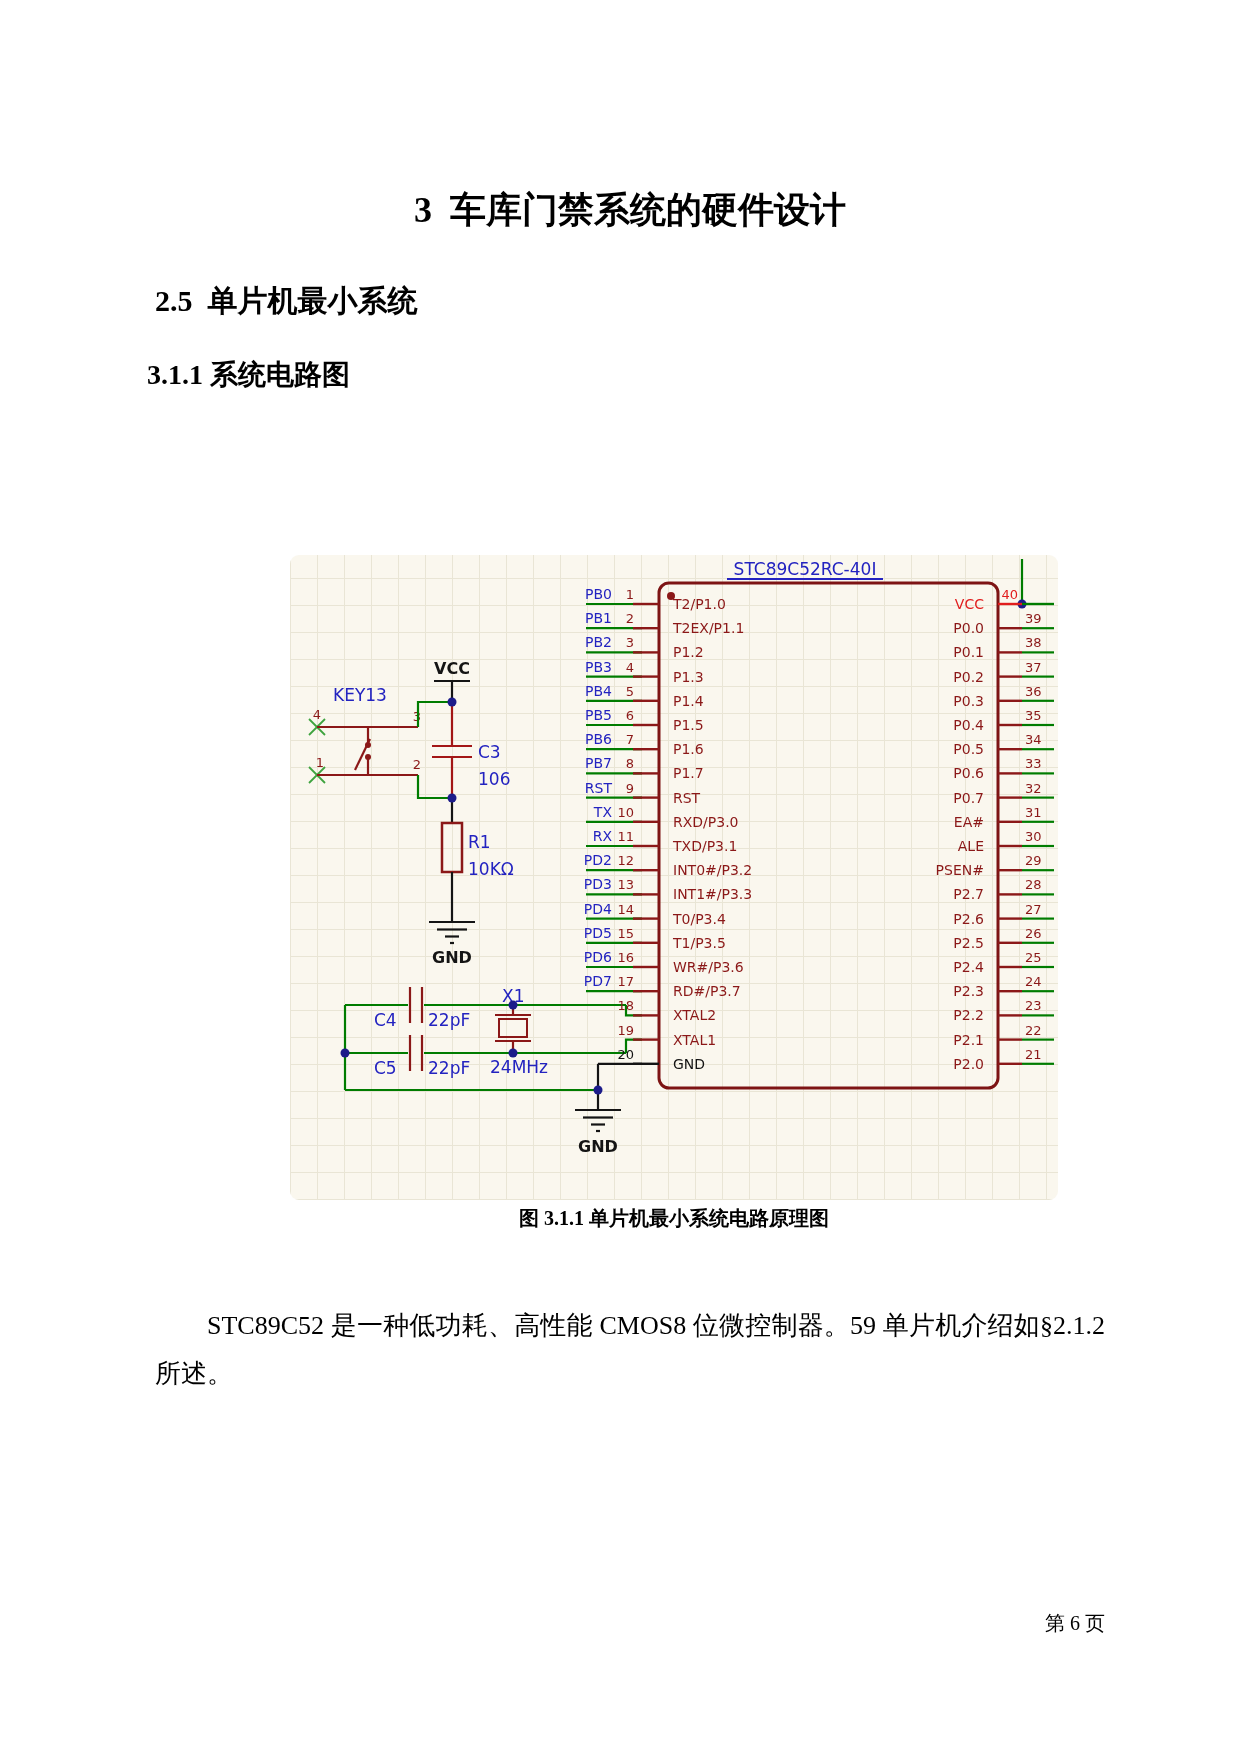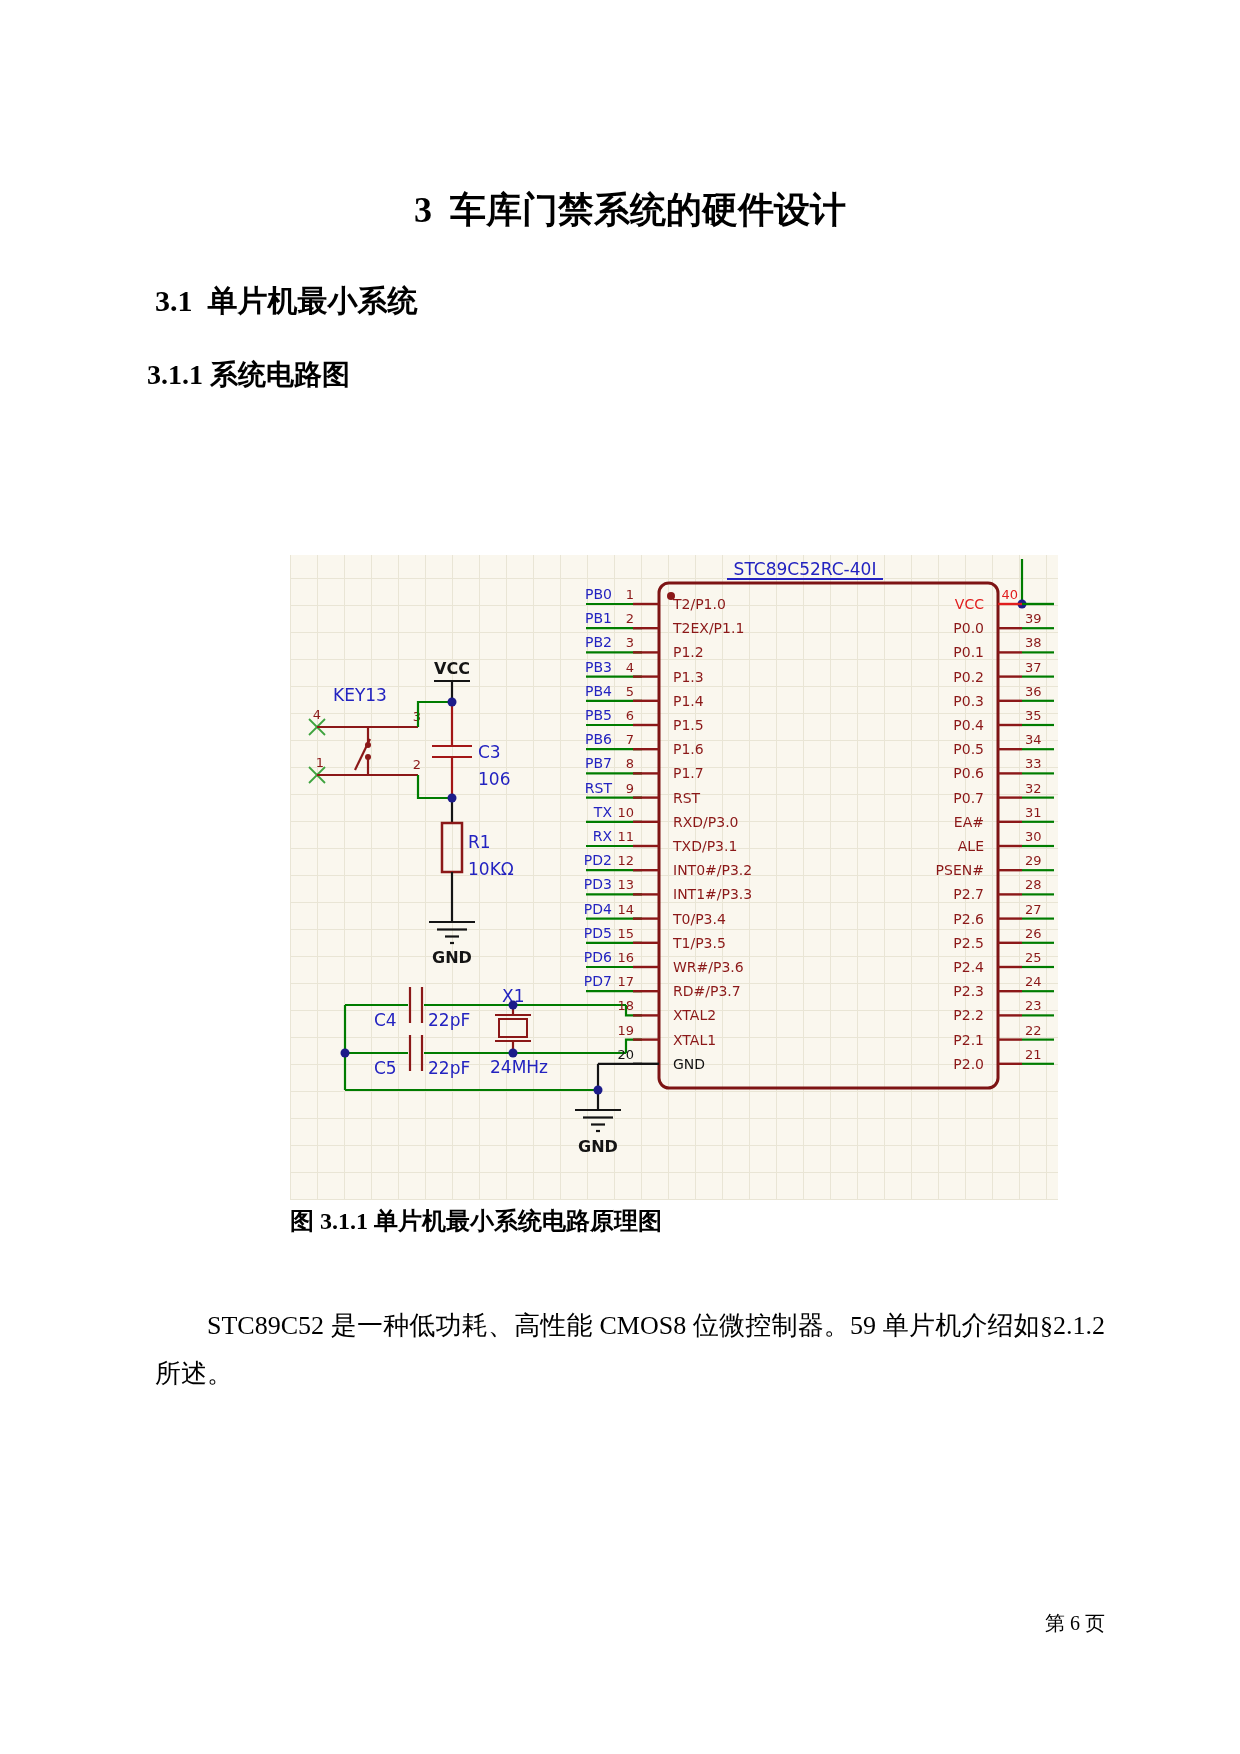--- a/index.html
+++ b/index.html
@@ -12,51 +12,52 @@
   .abs{position:absolute;}
   .chapter-title{top:186px;left:155px;width:950px;text-align:center;
     font-size:36px;font-weight:bold;white-space:pre-wrap;}
   .h-section{top:281px;left:155px;font-size:30px;font-weight:bold;white-space:pre-wrap;}
   .h-sub{top:356px;left:147px;font-size:28px;font-weight:bold;white-space:pre-wrap;}
   .para{left:155px;width:950px;font-size:26px;line-height:48px;
     text-align:justify;text-indent:2em;}
   .para1{top:404px;}
   .para2{top:1302px;}
   sup.cite{font-size:0.62em;vertical-align:super;line-height:0;}
-  .figure-caption{top:1205px;left:290px;width:768px;
-    font-size:24px;font-weight:bold;}
+  .figure-caption{top:1205px;left:290px;width:768px;text-align:center;
+    font-size:20px;font-weight:bold;}
   .h-sub2{top:1256px;left:155px;font-size:26px;font-weight:bold;white-space:pre-wrap;}
   .page-footer{top:1610px;left:155px;width:950px;text-align:right;font-size:20px;}
   
   .schematic{
     top:555px;left:290px;width:768px;height:645px;
     background-color:#faf7ee;
     background-image:
       repeating-linear-gradient(0deg,#e9e5d5 0,#e9e5d5 1px,transparent 1px,transparent 27px),
       repeating-linear-gradient(90deg,#e9e5d5 0,#e9e5d5 1px,transparent 1px,transparent 27px);
+    border-radius: 9px;
   }
   .schematic svg{position:absolute;top:0;left:0;}
   #sch-svg text{font-family:"DejaVu Sans", sans-serif;}
   .lbl{fill:#2323c0;font-size:17px;}
   .lbl-k{fill:#141414;font-size:16px;font-weight:600;}
   .pin-num{fill:#8b1818;font-size:13px;}
   .w-g{stroke:#007c00;stroke-width:2.2;fill:none;}
   .w-r{stroke:#8b1818;stroke-width:2.2;fill:none;}
   .w-c3{stroke:#a31616;stroke-width:2.2;fill:none;}
   .w-k{stroke:#141414;stroke-width:2.2;fill:none;}
   .nc{stroke:#3da23d;stroke-width:1.8;fill:none;}
 </style>
 </head>
 <body>
 
 <div class="page">
 
   <div class="abs chapter-title">3  车库门禁系统的硬件设计</div>
 
-  <div class="abs h-section">3.1  单片机最小系统</div>
+  <div class="abs h-section">2.5  单片机最小系统</div>
 
   <div class="abs h-sub">3.1.1 系统电路图</div>
 
 
   <div class="abs schematic">
     <svg id="sch-svg" width="768" height="645" viewBox="0 0 768 645">
 
       <g>
         <rect x="369" y="28" width="339" height="505" rx="10" fill="none" stroke="#7d1414" stroke-width="3"></rect>
         <circle cx="381" cy="41" r="4" fill="#8b1818"></circle>

